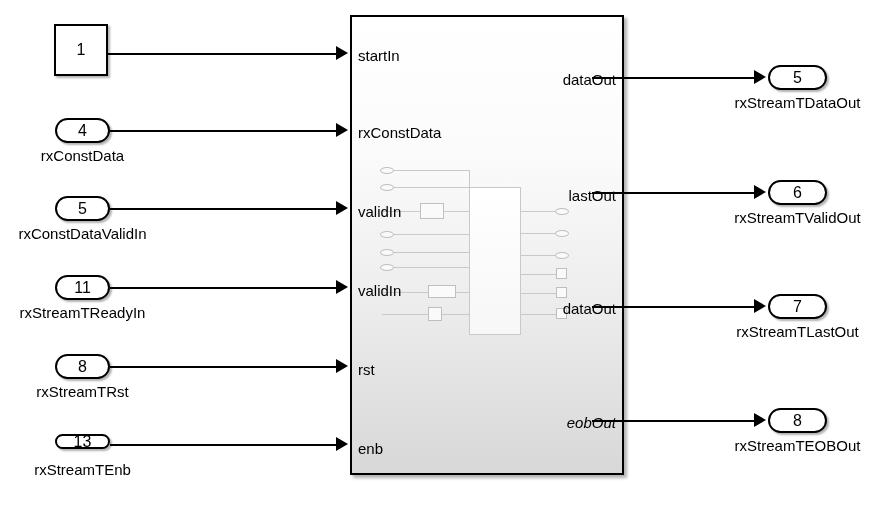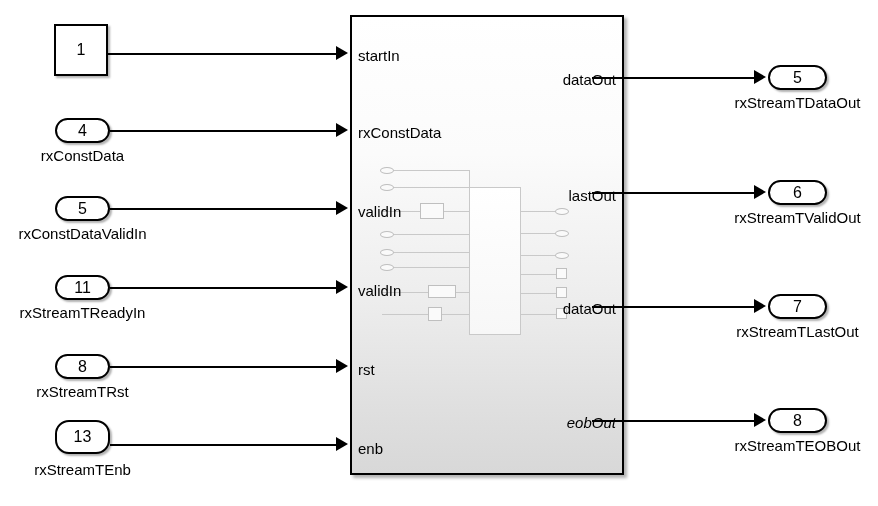--- a/index.html
+++ b/index.html
@@ -152,21 +152,21 @@
   <div class="wire" style="left:110px; top:287px; width:228px;"></div>
   <div class="arrow" style="left:336px; top:280px;"></div>
 
   <div class="portblock round" style="left:55px; top:354px; width:55px; height:25px;">
     <span>8</span>
   </div>
   <div class="portlabel" style="left:-20px; top:383px; width:205px;">rxStreamTRst</div>
   <div class="wire" style="left:110px; top:366px; width:228px;"></div>
   <div class="arrow" style="left:336px; top:359px;"></div>
 
-  <div class="portblock round" style="left:55px; top:420px; width:55px; height:34px;">
+  <div class="portblock round" style="left:55px; top:434px; width:55px; height:15px;">
     <span>13</span>
   </div>
   <div class="portlabel" style="left:-20px; top:461px; width:205px;">rxStreamTEnb</div>
   <div class="wire" style="left:110px; top:444px; width:228px;"></div>
   <div class="arrow" style="left:336px; top:437px;"></div>
 
   <div id="subsystem">
 
     <div>
 

